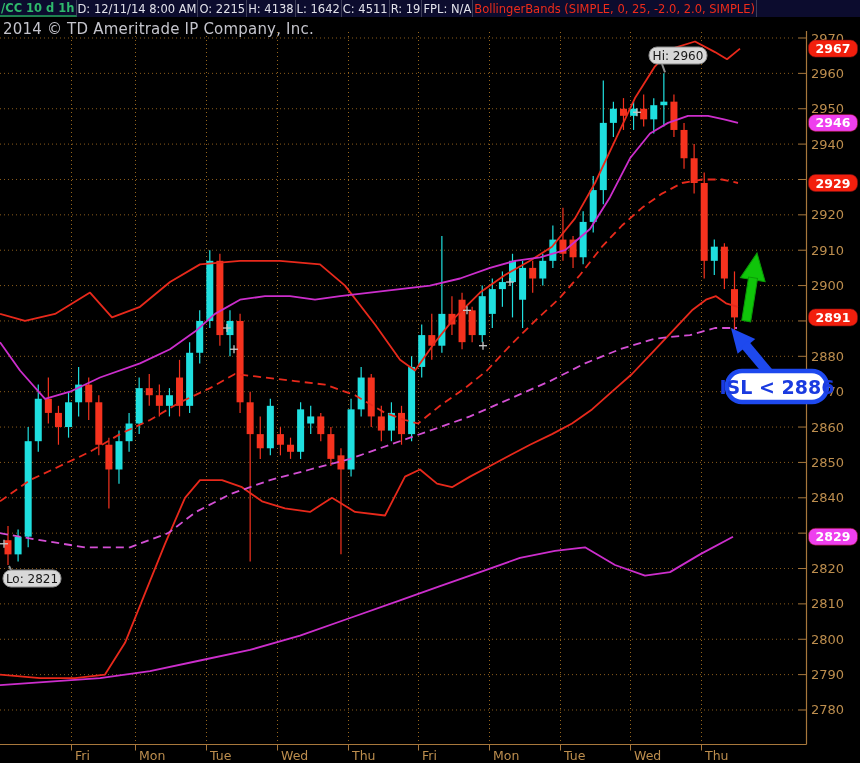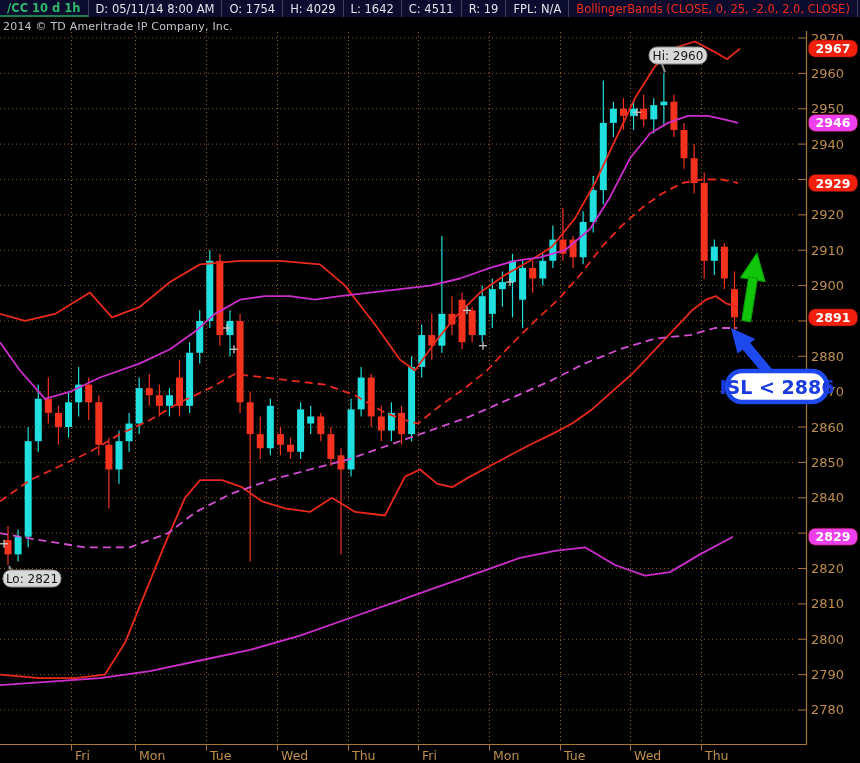--- a/index.html
+++ b/index.html
@@ -1,25 +1,25 @@
 <!DOCTYPE html>
 <html><head>
 <meta charset="utf-8">
 <style>
   html,body{margin:0;padding:0;background:#000;}
   .screen{position:relative;width:860px;height:763px;background:#000;overflow:hidden;
           font-family:"DejaVu Sans", sans-serif;}
   #chart-svg{position:absolute;top:0;left:0;}
   .topbar{position:absolute;top:0;left:0;width:860px;height:17px;background:#0c0c2e;
           display:flex;align-items:stretch;font-size:11.5px;color:#e2e2ea;z-index:5;}
-  .seg{display:flex;align-items:center;padding:0 7px;border-right:1px solid #3e3e58;white-space:nowrap;}
+  .seg{display:flex;align-items:center;padding:0 1px;border-right:1px solid #3e3e58;white-space:nowrap;}
   .seg-symbol{color:#2fb96c;font-weight:bold;border-bottom:2px solid #1e8050;}
   .seg-study{color:#ef2c1a;}
   .tb-spacer{flex:1;}
-  .copyright{position:absolute;top:20px;left:3px;font-size:11px;color:#c4c4cc;z-index:4;letter-spacing:.2px;}
+  .copyright{position:absolute;top:20px;left:3px;font-size:15px;color:#c4c4cc;z-index:4;letter-spacing:.2px;}
 </style>
 </head>
 <body>
 
 <div class="screen">
 
   <svg id="chart-svg" width="860" height="763" xmlns="http://www.w3.org/2000/svg">
       <g>
         <line x1="0" y1="38" x2="796" y2="38" stroke="#8a5c1c" stroke-width="1" stroke-dasharray="1 3"></line>
         <line x1="798" y1="38" x2="806.5" y2="38" stroke="#a8783c" stroke-width="1"></line>
@@ -335,28 +335,28 @@
         </g>
         <g>
           <rect x="727" y="371" width="100" height="31" rx="15" fill="#ffffff" stroke="#1e49ee" stroke-width="4.5"></rect>
           <text x="777" y="393.5" fill="#1a3be0" font-size="19px" text-anchor="middle" font-family="&quot;DejaVu Sans&quot;, sans-serif" font-weight="bold">ISL &lt; 2886</text>
         </g>
       </g>
     </svg>
 
   <div class="topbar">
     <div class="seg seg-symbol">/CC 10 d 1h</div>
-    <div class="seg">D: 05/11/14 8:00 AM</div>
-    <div class="seg">O: 1754</div>
-    <div class="seg">H: 4029</div>
+    <div class="seg">D: 12/11/14 8:00 AM</div>
+    <div class="seg">O: 2215</div>
+    <div class="seg">H: 4138</div>
     <div class="seg">L: 1642</div>
     <div class="seg">C: 4511</div>
     <div class="seg">R: 19</div>
     <div class="seg">FPL: N/A</div>
-    <div class="seg seg-study">BollingerBands (CLOSE, 0, 25, -2.0, 2.0, CLOSE)</div>
+    <div class="seg seg-study">BollingerBands (SIMPLE, 0, 25, -2.0, 2.0, SIMPLE)</div>
 
     <div class="tb-spacer"></div>
 
   </div>
 
   <div class="copyright">2014 © TD Ameritrade IP Company, Inc.</div>
 
 </div>
 
 </body></html>

